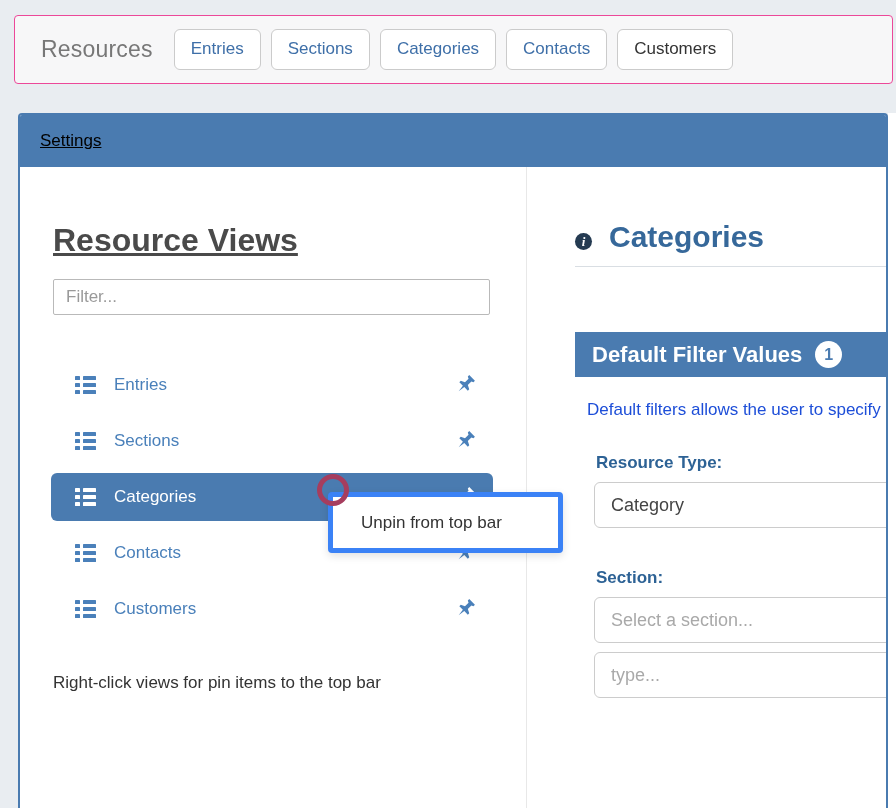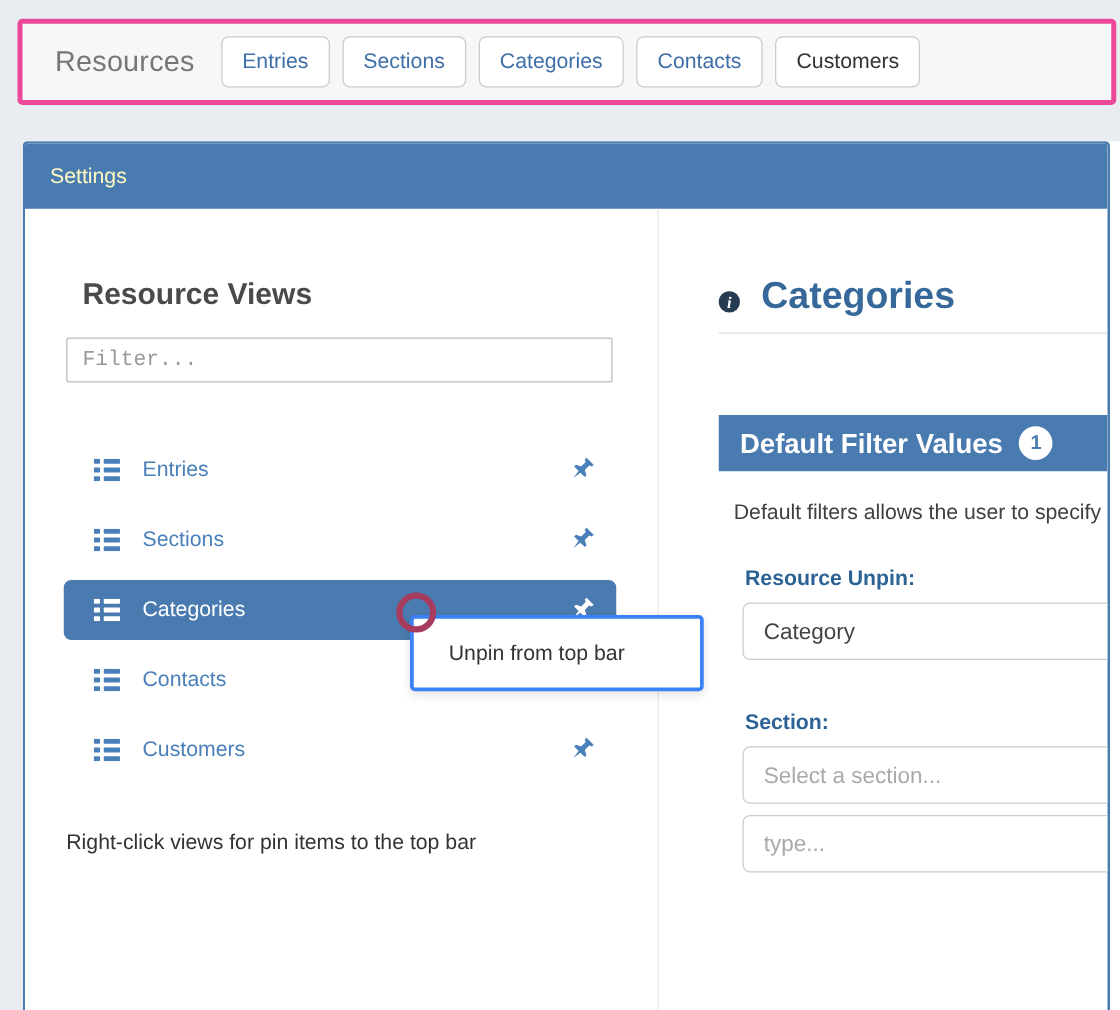--- a/index.html
+++ b/index.html
@@ -5,50 +5,50 @@
   * { margin:0; padding:0; box-sizing:border-box; }
   html,body { font-family:"Liberation Sans", sans-serif; }
   body {
     width:896px; height:808px; position:relative; overflow:hidden;
     background:#e9edf1;
   }
 
   
   .topbar {
     position:absolute; left:14px; top:15px; width:879px; height:69px;
-    background:#f7f7f8; border:4px solid #ec4899; border-radius:4px;
+    background:#f7f7f8; border:1px solid #ec4899; border-radius:4px;
     display:flex; align-items:center; padding-left:26px;
   }
   .topbar-title { font-size:23px; color:#777; margin-right:21px; letter-spacing:0.2px; }
   .top-btn {
     background:#fff; border:1px solid #cbcbcb; border-radius:6px;
     font-size:17px; color:#3e6fa8; padding:9px 16px; margin-right:10px;
     font-family:"Liberation Sans", sans-serif; cursor:pointer; line-height:1.2;
   }
   .top-btn.current { color:#333; }
 
   
   .panel {
     position:absolute; left:18px; top:113px; width:870px; height:740px;
     background:#fff; border:2px solid #4a7bb0; border-bottom:none;
     border-radius:4px 4px 0 0; overflow:hidden;
   }
   .panel-header {
-    height:52px; background:#4a7bb0; color:#fef9c3; font-size:17px;
-    display:flex; align-items:center; padding-left:20px;
+    height:52px; background:#4a7bb0; color:#000000; font-size:17px;
+    display:flex; align-items:center; padding-left:20px;text-decoration:underline;
   }
   .panel-body { display:flex; height:688px; }
 
   
   .left-pane { width:507px; border-right:1px solid #e8e8e8; }
-  .left-title { margin:55px 0 0 46px; font-size:24px; font-weight:bold; color:#4a4a4a; }
+  .left-title { margin:55px 0 0 33px; font-size:32px; font-weight:bold; color:#4a4a4a;text-decoration:underline; }
   .filter-input {
     display:block; margin:20px 0 0 33px; width:437px; height:36px;
     border:1px solid #b9b9b9; border-radius:2px; padding:0 12px;
-    font-size:17px; color:#333; font-family:Liberation Mono, monospace;
+    font-size:17px; color:#333; font-family:Liberation Sans, sans-serif;
   }
   .filter-input::placeholder { color:#999; }
   .view-list { margin-top:46px; }
   .view-row {
     width:442px; height:48px; margin:0 0 8px 31px; border-radius:6px;
     display:flex; align-items:center; padding:0 16px 0 24px;
     color:#4a80ba; cursor:pointer;
   }
   .view-row .row-label { font-size:17px; margin-left:18px; }
   .view-row .list-ic { width:21px; height:18px; flex:0 0 auto; }
@@ -70,36 +70,36 @@
   .section-bar {
     margin-top:65px; width:480px; height:45px; background:#4a7bb0;
     display:flex; align-items:center; padding-left:17px;
     color:#fff; font-size:22px; font-weight:bold;
   }
   .section-badge {
     width:27px; height:27px; border-radius:50%; background:#fff; color:#4a7bb0;
     font-size:16px; font-weight:bold; display:flex; align-items:center;
     justify-content:center; margin-left:13px;
   }
-  .pane-desc { margin:23px 0 0 12px; font-size:17px; color:#404040; white-space:nowrap; }
+  .pane-desc { margin:23px 0 0 12px; font-size:17px; color:#1d4ed8; white-space:nowrap; }
   .field-label { display:block; margin:33px 0 0 21px; font-size:17px; font-weight:bold; color:#2d6295; }
   .field-label.l2 { margin-top:40px; }
   .field-label.l3 { margin-top:20px; }
   .field-input {
     display:block; margin:9px 0 0 19px; width:330px; height:46px;
     border:1px solid #ccc; border-radius:6px; padding:0 16px;
     font-size:18px; color:#444; font-family:"Liberation Sans", sans-serif; background:#fff;
   }
   .field-input::placeholder { color:#a9a9a9; }
 
   
   .right-gutter { position:absolute; left:888px; top:113px; width:8px; height:695px; background:#fff; z-index:5; }
   .context-menu {
     position:absolute; left:328px; top:492px; width:235px; height:61px;
-    background:#fff; border:3px solid #3b82f6; border-radius:4px;
+    background:#fff; border:5px solid #3b82f6; border-radius:4px;
     box-shadow:0 3px 8px rgba(0,0,0,0.12);
     display:flex; align-items:center; padding-left:28px; z-index:20;
   }
   .context-menu-item { font-size:17px; color:#333; cursor:pointer; }
   .click-ring {
     position:absolute; left:317px; top:474px; width:32px; height:32px;
     border:5px solid #a63d5e; border-radius:50%; z-index:30; pointer-events:none;
   }
 </style>
 </head>
@@ -202,21 +202,21 @@
       </div>
       <hr class="title-rule">
 
       <div class="section-bar">
         <span>Default Filter Values</span>
         <span class="section-badge">1</span>
       </div>
 
       <div class="pane-desc">Default filters allows the user to specify</div>
 
-      <label class="field-label">Resource Unpin:</label>
+      <label class="field-label">Resource Type:</label>
       <input class="field-input" type="text" value="Category" style="">
 
       <label class="field-label l2">Section:</label>
       <input class="field-input" type="text" placeholder="Select a section..." style="">
 
       <input class="field-input" type="text" placeholder="type..." style="">
     </div>
 
   </div>
 </div>

